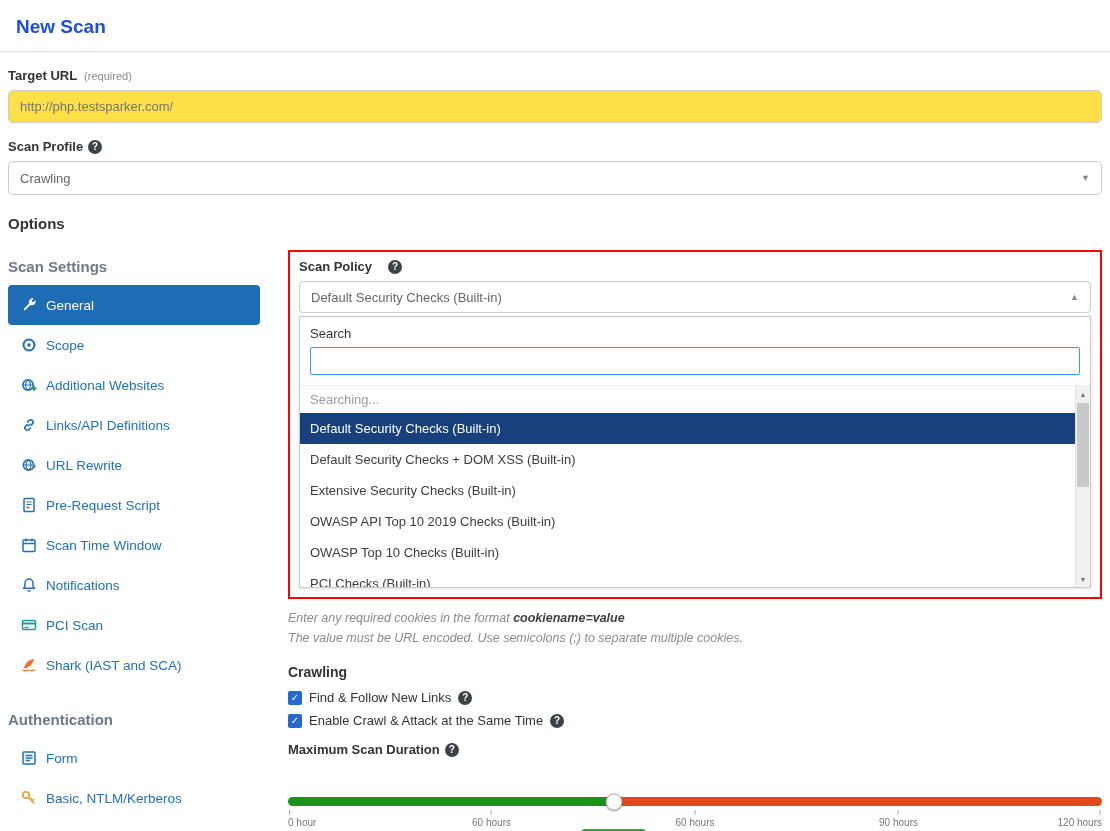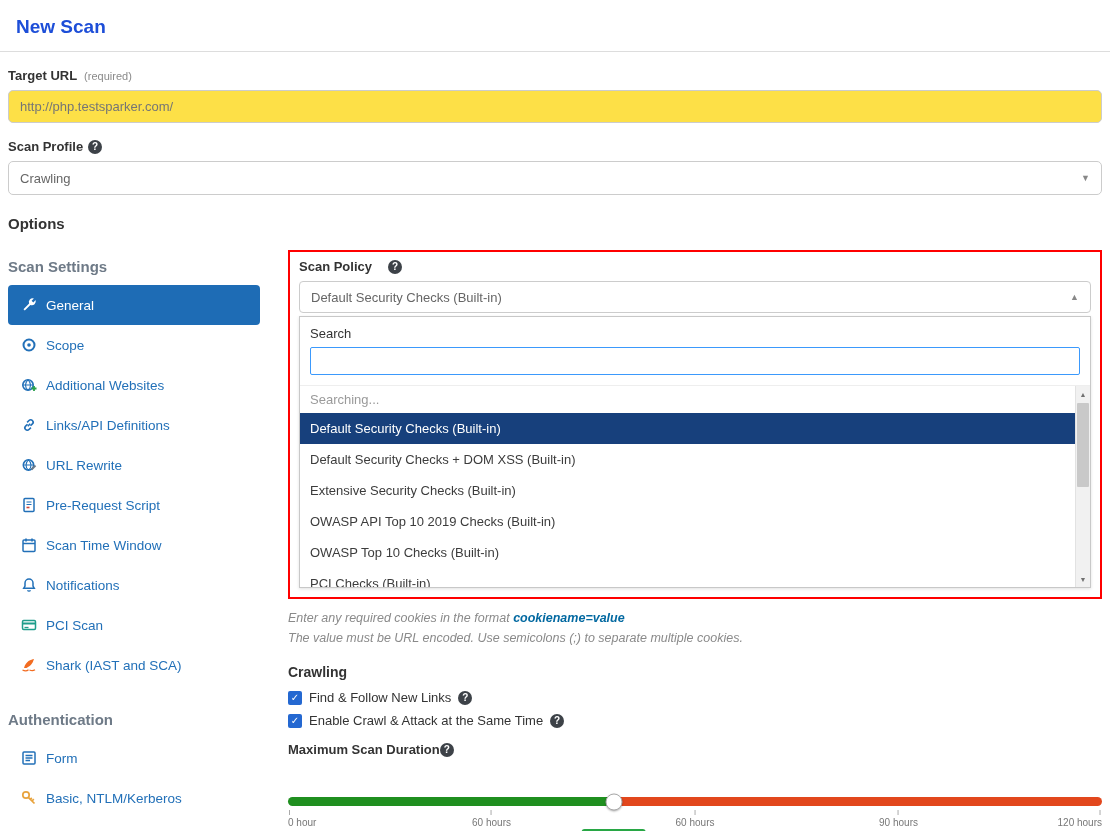--- a/index.html
+++ b/index.html
@@ -83,30 +83,30 @@
   .dd-option.selected { background:#17407c; color:#fff; }
 
   
   .scrollbar { position:absolute; top:0; right:0; width:15px; height:100%; background:#f1f1f1; border-left:1px solid #e2e2e2; }
   .scroll-btn { height:16px; display:flex; align-items:center; justify-content:center; font-size:7px; color:#707070; cursor:pointer; }
   .scroll-btn.down { position:absolute; bottom:0; left:0; right:0; }
   .scroll-thumb { position:absolute; top:17px; left:1px; width:12px; height:84px; background:#c9c9c9; border-radius:1px; cursor:pointer; }
 
   
   .cookies-note { margin-top:9px; color:#8a8a8a; font-style:italic; font-size:12.5px; line-height:1.6; }
-  .cookies-note b { color:#0369a1;text-align:center; }
+  .cookies-note b { color:#404040;text-align:center; }
 
   
   .crawling-heading { font-size:14px; font-weight:700; color:#333; margin:16px 0 10px 0; }
   .check-row { display:flex; align-items:center; gap:7px; margin-bottom:8px; font-size:13px; color:#333; }
   .checkbox {
     width:14px; height:14px; background:#2468d1; border-radius:2px;
     color:#fff; font-size:10px; line-height:14px; text-align:center; cursor:pointer; flex:0 0 auto;
   }
-  .duration-label { font-weight:700; font-size:13px; color:#333; display:flex; align-items:center; margin:14px 0 0 0; }
+  .duration-label { font-weight:700; font-size:13px; color:#333; display:flex; align-items:center; gap:5px; margin:14px 0 0 0; }
 
   
   .slider-wrap { position:relative; margin-top:40px; padding-bottom:30px; }
   .slider-track {
     position:relative; height:9px; border-radius:5px; cursor:pointer;
     background:linear-gradient(to right,#1f8f1f 0%,#1f8f1f 40%,#e2471d 40%,#e2471d 100%);
   }
   .slider-handle {
     position:absolute; top:50%; left:40%;
     width:17px; height:17px; border-radius:50%;

